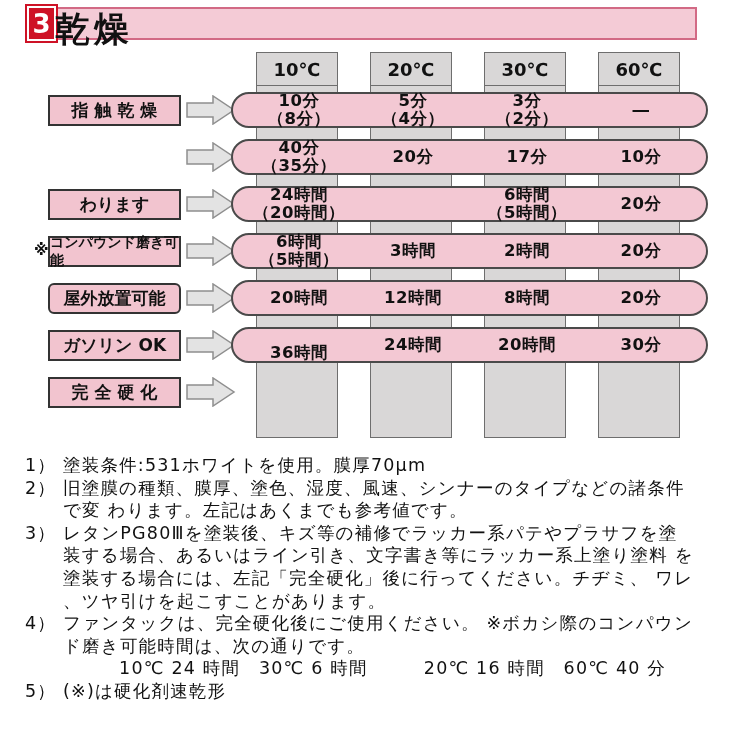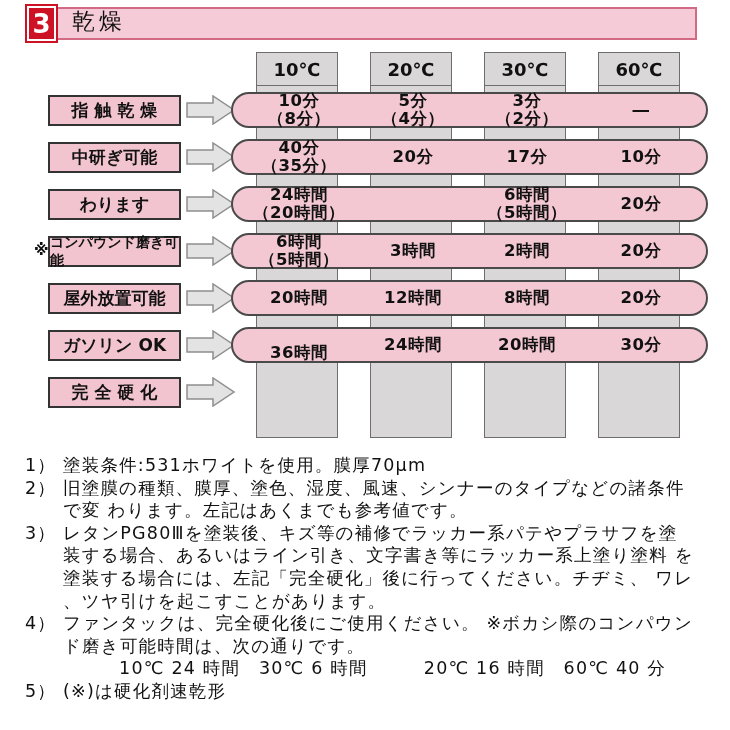--- a/index.html
+++ b/index.html
@@ -5,21 +5,21 @@
   html,body{margin:0;padding:0;background:#fff;}
   .page{position:relative;width:730px;height:730px;background:#fff;overflow:hidden;
         font-family:"DejaVu Sans","Liberation Sans",sans-serif;color:#111;}
   
   .banner{position:absolute;left:25px;top:7px;width:672px;height:33px;
           background:#f4cbd6;border:2px solid #d26a85;box-sizing:border-box;}
   .num{position:absolute;left:25px;top:4px;width:33px;height:39px;background:#ce1226;
        box-shadow:inset 0 0 0 2px #ce1226, inset 0 0 0 4px #fff;
        display:flex;align-items:center;justify-content:center;
        color:#fff;font-size:26px;font-weight:bold;z-index:3;}
-  .title{position:absolute;left:72px;top:6px;font-size:23px;font-weight:normal;
+  .title{position:absolute;left:55px;top:6px;font-size:35px;font-weight:bold;
          letter-spacing:4px;z-index:3;}
   
   #chart{position:absolute;left:8px;top:0;width:730px;height:450px;}
   .colbar{position:absolute;top:52px;width:82px;height:386px;background:#d9d7d7;
           border:1px solid #6e6e6e;box-sizing:border-box;}
   .colhead{position:absolute;top:52px;width:82px;height:34px;background:#d9d7d7;
            border:1px solid #6e6e6e;box-sizing:border-box;display:flex;align-items:center;
            justify-content:center;font-size:18px;font-weight:bold;}
   .band{position:absolute;left:223px;width:477px;height:36px;background:#f3c8d3;
         border:2px solid #4a4a4a;border-radius:19px;box-sizing:border-box;}
@@ -63,21 +63,20 @@
         </svg></div>
       <div class="band" style="top: 92px;">
         <div class="cell" style="left: 10px;">10分
 （8分）</div>
         <div class="cell" style="left: 124px;">5分
 （4分）</div>
         <div class="cell" style="left: 238px;">3分
 （2分）</div>
         <div class="cell" style="left: 352px;">―</div>
       </div>
-      <div class="rowlabel" style="top: 142px;">中研ぎ可能</div>
       <div class="arrowwrap" style="top: 142px;"><svg width="50" height="30" viewBox="0 0 50 30">
           <polygon points="1,8 27,8 27,1 48,15 27,29 27,22 1,22" fill="#e3e3e3" stroke="#8f8f8f" stroke-width="1.5"></polygon>
         </svg></div>
       <div class="band" style="top: 139px;">
         <div class="cell" style="left: 10px;">40分
 （35分）</div>
         <div class="cell" style="left: 124px;">20分</div>
         <div class="cell" style="left: 238px;">17分</div>
         <div class="cell" style="left: 352px;">10分</div>
       </div>
@@ -97,21 +96,21 @@
       <div class="arrowwrap" style="top: 236px;"><svg width="50" height="30" viewBox="0 0 50 30">
           <polygon points="1,8 27,8 27,1 48,15 27,29 27,22 1,22" fill="#e3e3e3" stroke="#8f8f8f" stroke-width="1.5"></polygon>
         </svg></div>
       <div class="band" style="top: 233px;">
         <div class="cell" style="left: 10px;">6時間
 （5時間）</div>
         <div class="cell" style="left: 124px;">3時間</div>
         <div class="cell" style="left: 238px;">2時間</div>
         <div class="cell" style="left: 352px;">20分</div>
       </div>
-      <div class="rowlabel" style="top: 283px;">屋外放置可能</div>
+      <div class="rowlabel" style="top: 283px; border-radius: 6px;">屋外放置可能</div>
       <div class="arrowwrap" style="top: 283px;"><svg width="50" height="30" viewBox="0 0 50 30">
           <polygon points="1,8 27,8 27,1 48,15 27,29 27,22 1,22" fill="#e3e3e3" stroke="#8f8f8f" stroke-width="1.5"></polygon>
         </svg></div>
       <div class="band" style="top: 280px;">
         <div class="cell" style="left: 10px;">20時間</div>
         <div class="cell" style="left: 124px;">12時間</div>
         <div class="cell" style="left: 238px;">8時間</div>
         <div class="cell" style="left: 352px;">20分</div>
       </div>
       <div class="rowlabel" style="top: 330px;">ガソリン OK</div>

